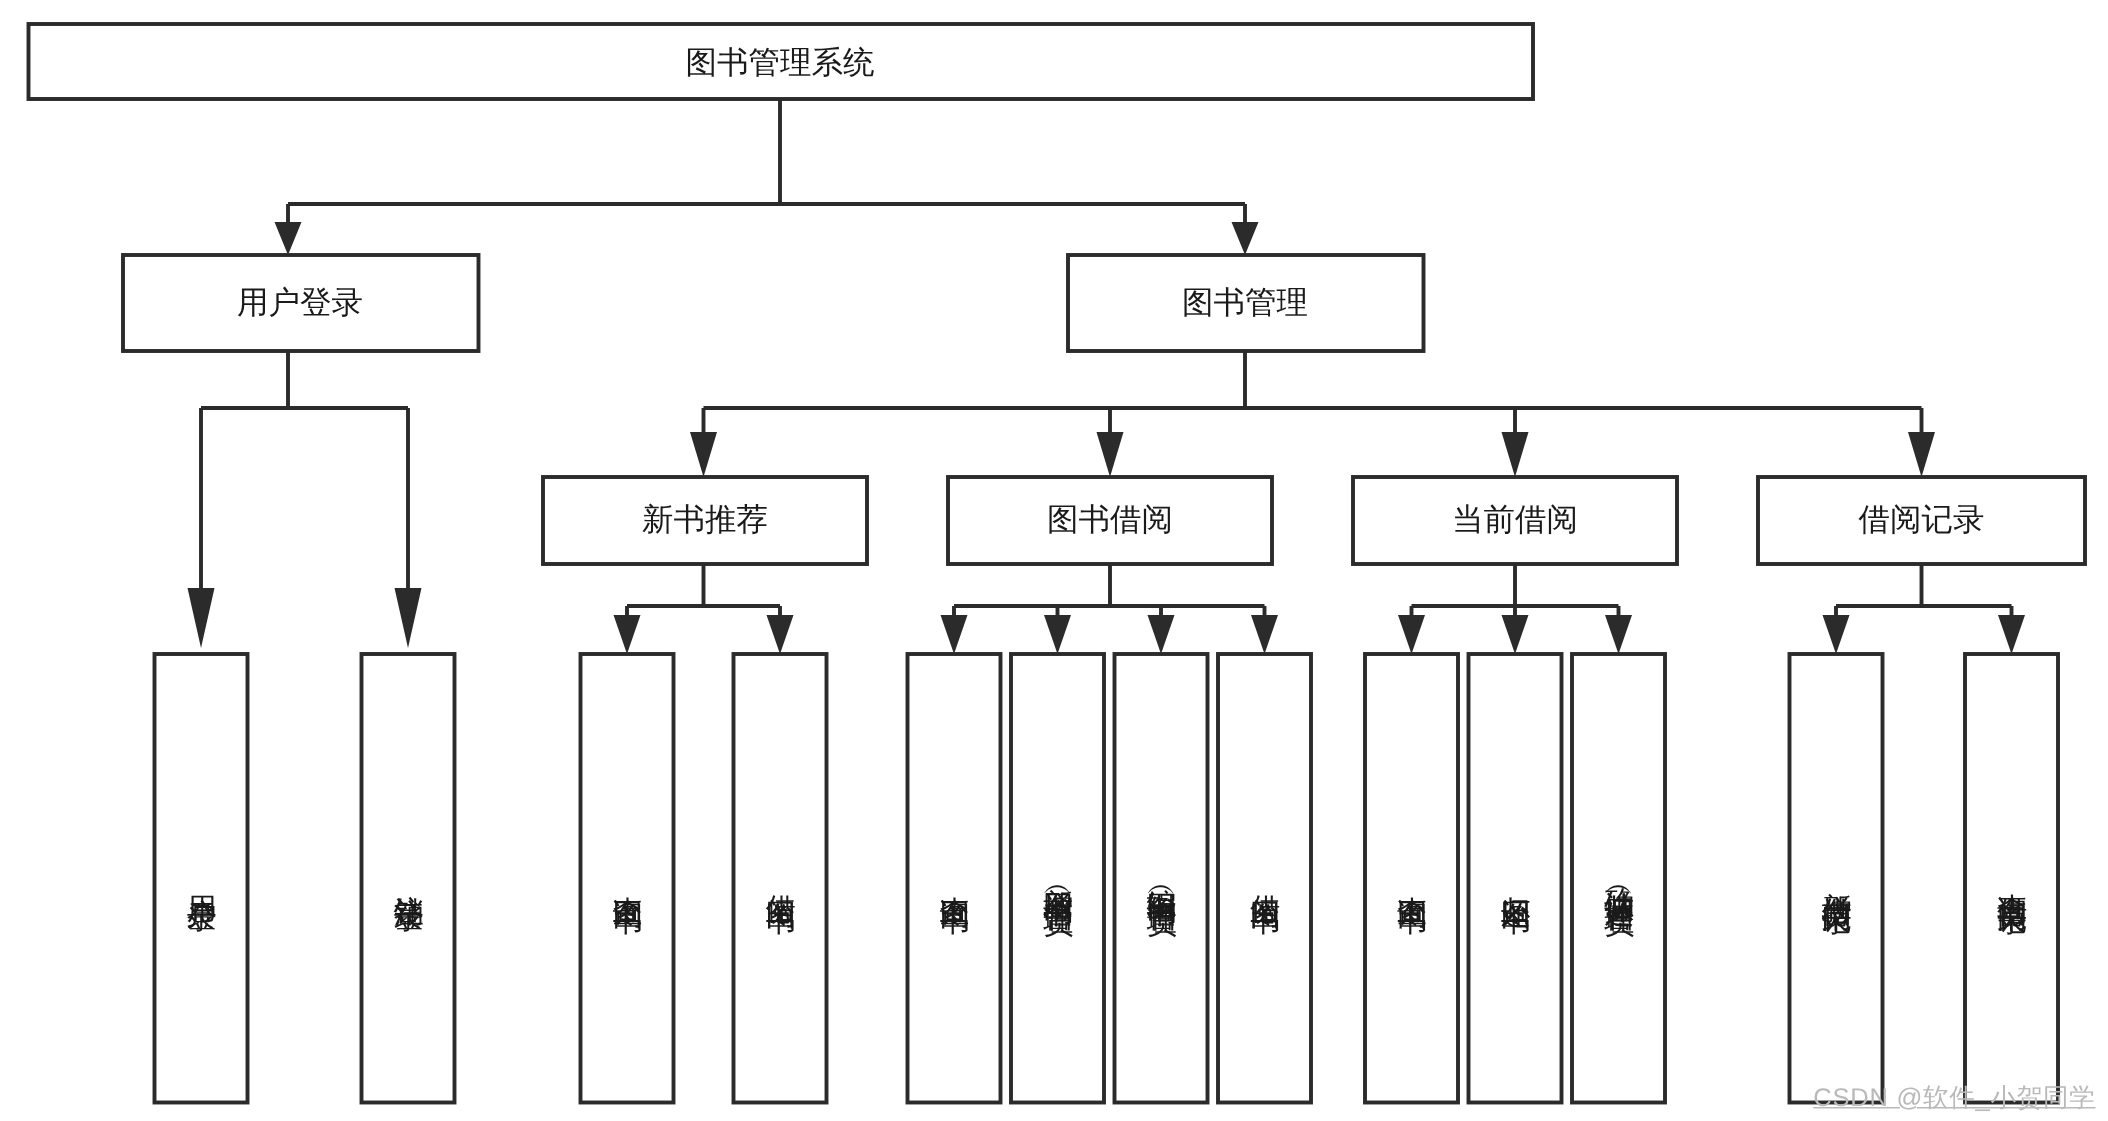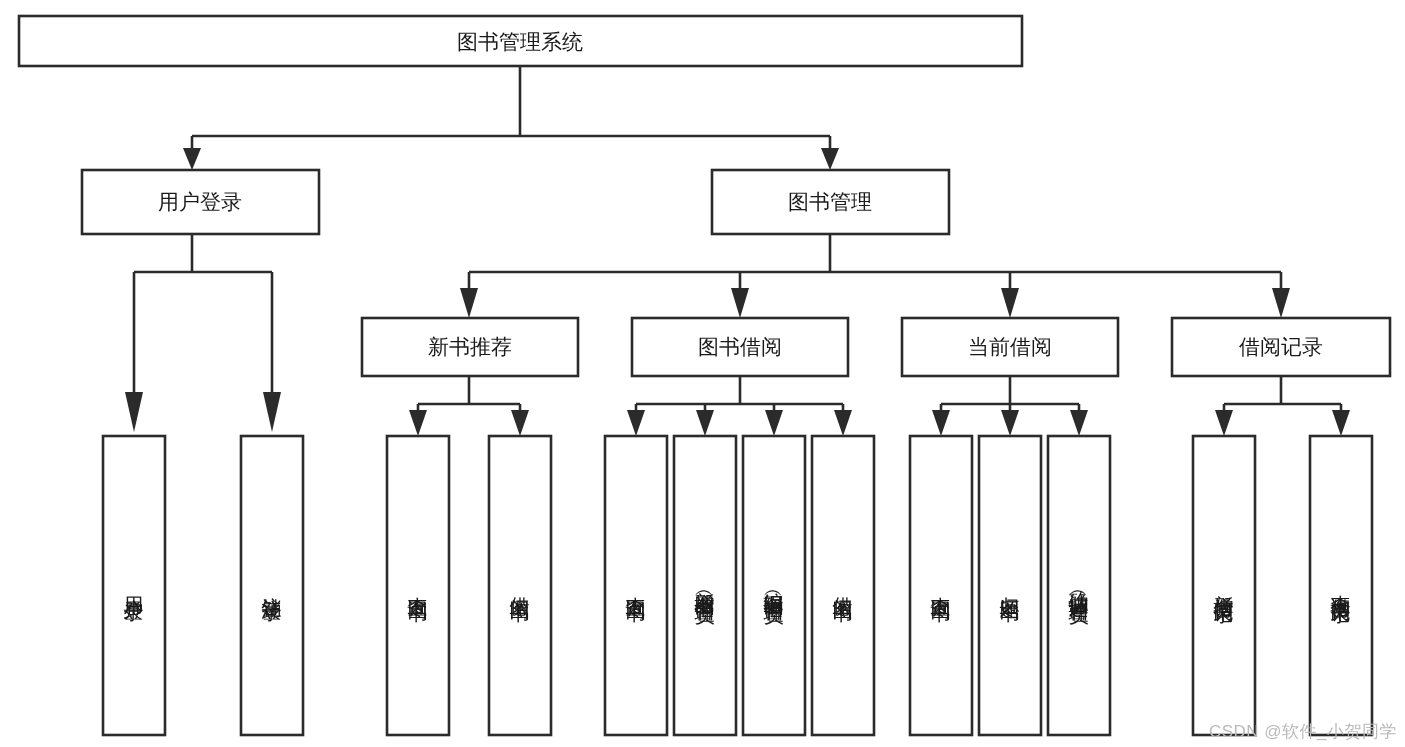--- a/index.html
+++ b/index.html
@@ -62,20 +62,21 @@
   .watermark {
     position: absolute;
     right: 8px;
     bottom: 4px;
     font-family: "Liberation Sans", "DejaVu Sans", sans-serif;
     font-size: 17px;
     color: #b9b9b9;
     letter-spacing: 0.5px;
     user-select: none;
     pointer-events: none;
+    text-decoration: underline;
   }
 </style>
 </head>
 <body>
 
 <div id="diagram-root">
   <svg class="diagram" viewBox="0 0 1405 747" xmlns="http://www.w3.org/2000/svg">
 
     <defs>
       <g id="arrowdef"></g>

